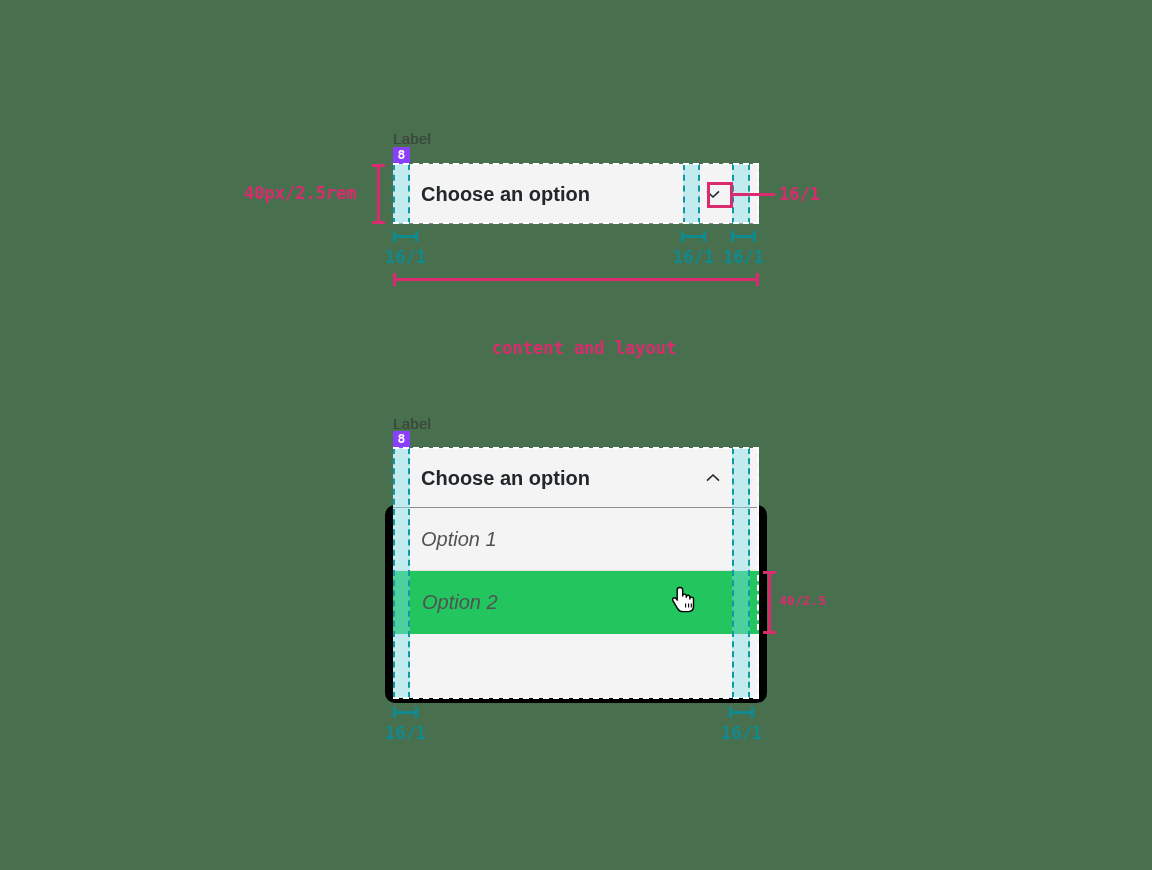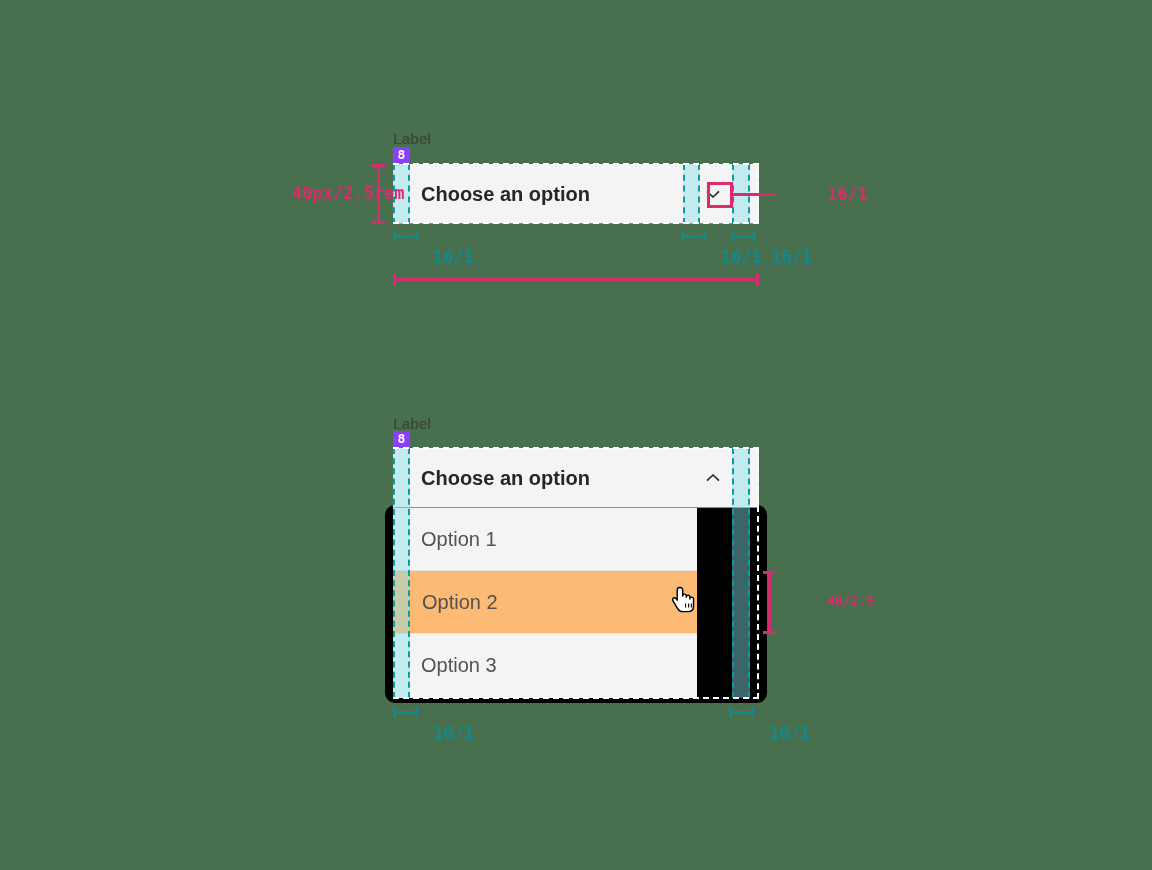--- a/index.html
+++ b/index.html
@@ -21,21 +21,20 @@
 
   
   .abs { position: absolute; }
 
   
   .anno-mono {
     font-family: "DejaVu Sans Mono", "Liberation Mono", monospace;
     font-weight: 700;
     letter-spacing: 0px;
     white-space: pre;
-    margin-left: 48px;
   }
   .anno-pink { color: #d92b6e; }
   .anno-teal { color: #0f8a8f; }
 
   
   .field {
     background: #f4f4f4;
     border-bottom: 1px solid #8d8d8d;
     box-sizing: border-box;
   }
@@ -157,21 +156,21 @@
     position: relative;
     height: 63px;
     display: flex;
     align-items: center;
     font-size: 20px;
     color: #525252;
     padding-left: 28px;
     box-sizing: border-box;
     border-bottom: 1px solid #e4e4e4;
   }
-  .opt.hl { background: #fdba74; padding-left: 29px; }
+  .opt.hl { background: #22c55e; padding-left: 29px; }
   .opt:last-child { border-bottom: none; }
 
   
   .cursor { position: absolute; width: 26px; height: 30px; }
 </style>
 </head>
 <body>
 
 <div class="stage">
 
@@ -221,20 +220,21 @@
 
     <div class="abs caliper" style="left:731px; top:231px; width:25px;">
       <div class="cap l"></div>
         <div class="bar"></div>
         <div class="cap r"></div>
     </div>
     <div class="abs anno-mono anno-teal" style="left:723px; top:247px; font-size:17px;">16/1</div>
 
     <div class="abs hrule" style="left:393px; top:278px; width:366px;"></div>
     <div class="abs anno-mono anno-pink" style="left:492px; top:288px; font-size:17px; line-height:24px;">
+      <div>content and layout</div>
     </div>
 
   </div>
 
   <div>
 
     <div class="abs field-label" style="left:393px; top:415px;">Label</div>
 
     <div class="abs badge8" style="left:393px; top:431px;">8</div>
 
@@ -242,29 +242,26 @@
 
     <div class="abs field" style="left:393px; top:448px; width:366px; height:60px;">
       <div class="field-text">Choose an option</div>
       <div class="chev" style="left:312px; top:22px;">
         <svg width="16" height="16" viewBox="0 0 16 16">
           <path d="M2 10.6 L8 5 L14 10.6" fill="none" stroke="#21272a" stroke-width="1.6"></path>
         </svg>
       </div>
     </div>
 
-    <div class="abs menu" style="left:393px; top:508px; width:304px; height:190px;">
+    <div class="abs menu" style="left:393px; top:508px; width:366px; height:190px;font-style:italic;">
       <div class="opt">
         <span>Option 1</span>
       </div>
       <div class="opt hl">
         <span>Option 2</span>
-      </div>
-      <div class="opt">
-        <span>Option 3</span>
       </div>
     </div>
 
     <div class="abs pad" style="left:393px; top:448px; width:17px; height:250px;"></div>
     <div class="abs pad" style="left:732px; top:448px; width:18px; height:250px;"></div>
 
     <div class="abs pad-outline" style="left:393px; top:447px; width:366px; height:252px; border-left:none;"></div>
 
     <div class="abs vrule" style="left:768px; top:571px; height:63px;"></div>
     <div class="abs anno-mono anno-pink" style="left:779px; top:593px; font-size:13px;">40/2.5</div>

